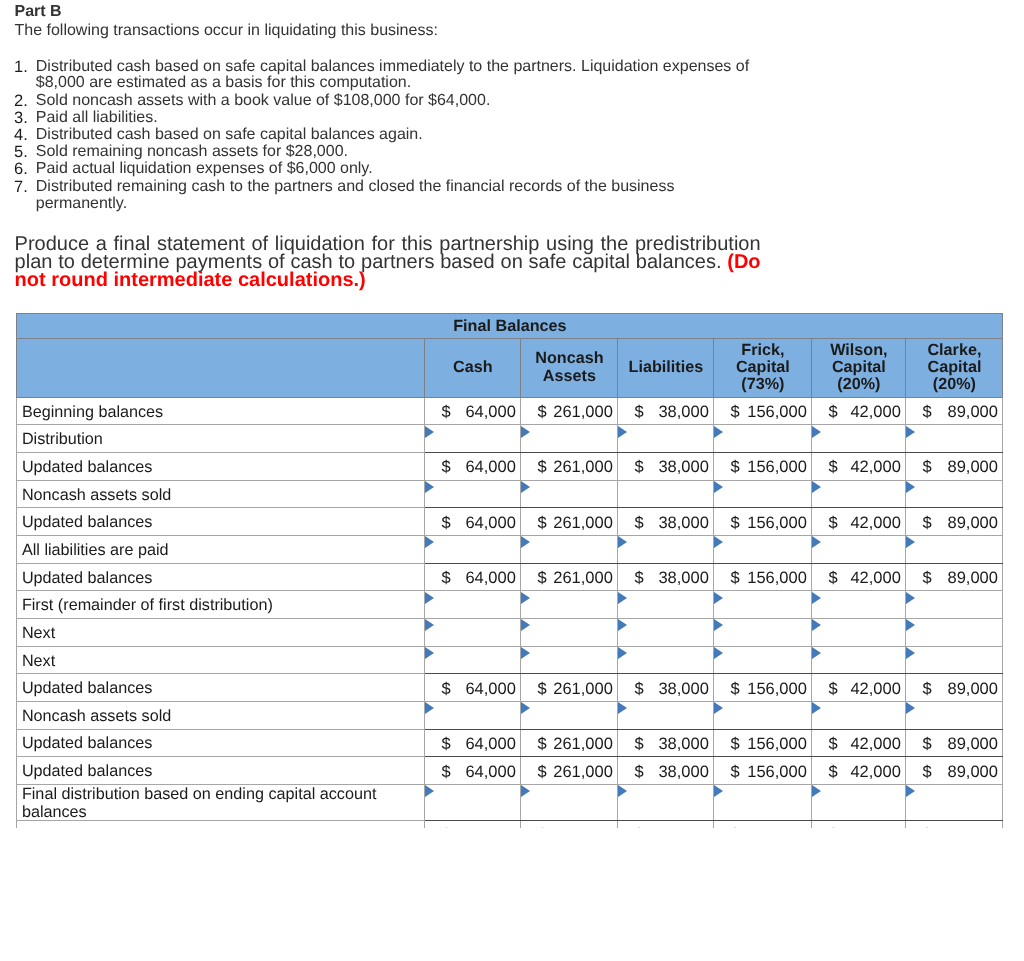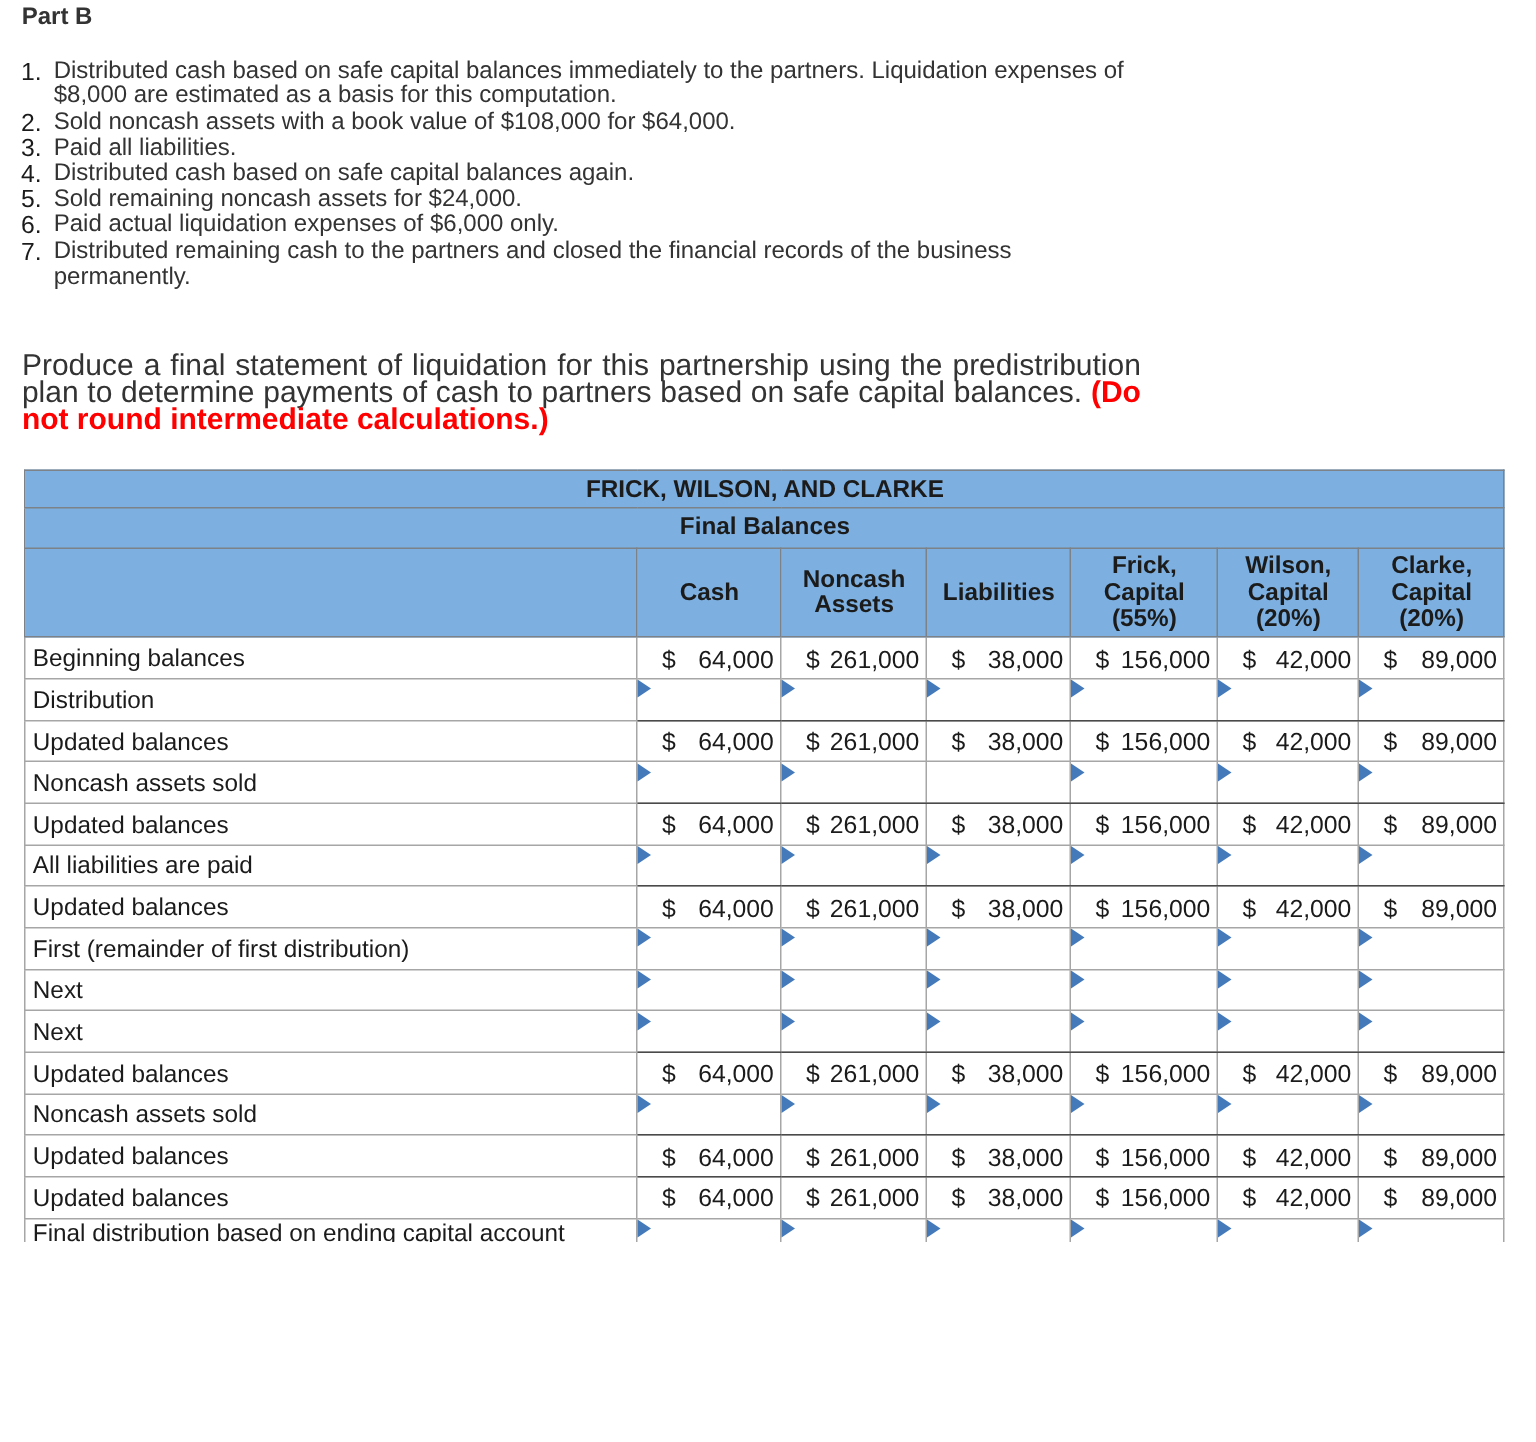--- a/index.html
+++ b/index.html
@@ -43,68 +43,66 @@
                    height:1px;background:#4a4a4a;}
   .botrule{border-bottom:3px solid #0a0a0a !important;}
 </style>
 </head>
 <body>
 
 <div class="page">
 
   <div class="intro">
     <div class="part-title">Part B</div>
+    <div class="lead">The following transactions occur in liquidating this business:</div>
     <ol class="steps">
         <li><span class="num">1.</span><span>Distributed cash based on safe capital balances immediately to the partners. Liquidation expenses of $8,000 are estimated as a basis for this computation.</span></li>
         <li><span class="num">2.</span><span>Sold noncash assets with a book value of $108,000 for $64,000.</span></li>
         <li><span class="num">3.</span><span>Paid all liabilities.</span></li>
         <li><span class="num">4.</span><span>Distributed cash based on safe capital balances again.</span></li>
-        <li><span class="num">5.</span><span>Sold remaining noncash assets for $24,000.</span></li>
+        <li><span class="num">5.</span><span>Sold remaining noncash assets for $28,000.</span></li>
         <li><span class="num">6.</span><span>Paid actual liquidation expenses of $6,000 only.</span></li>
         <li><span class="num">7.</span><span>Distributed remaining cash to the partners and closed the financial records of the business permanently.</span></li>
       </ol>
   </div>
 
   <div class="instruction"><span>Produce a final statement of liquidation for this partnership using the predistribution plan to determine payments of cash to partners based on safe capital balances. </span><span class="em">(Do not round intermediate calculations.)</span></div>
 
   <table class="sched">
     <colgroup>
       <col style="width:408px">
         <col style="width:96px">
         <col style="width:97px">
         <col style="width:96px">
       <col style="width:98px">
         <col style="width:94px">
         <col style="width:97px">
     </colgroup>
     <tbody>
         <tr class="ttl-row">
-          <td class="hdr" colspan="7">FRICK, WILSON, AND CLARKE</td>
-        </tr>
-        <tr class="ttl-row">
           <td class="hdr" colspan="7">Final Balances</td>
         </tr>
         <tr class="colhdr">
           <td class="hdr">
             <div></div>
           </td>
           <td class="hdr">
             <div>Cash</div>
           </td>
           <td class="hdr">
             <div>Noncash</div>
             <div>Assets</div>
           </td>
           <td class="hdr">
             <div>Liabilities</div>
           </td>
           <td class="hdr">
             <div>Frick,</div>
             <div>Capital</div>
-            <div>(55%)</div>
+            <div>(73%)</div>
           </td>
           <td class="hdr">
             <div>Wilson,</div>
             <div>Capital</div>
             <div>(20%)</div>
           </td>
           <td class="hdr">
             <div>Clarke,</div>
             <div>Capital</div>
             <div>(20%)</div>

